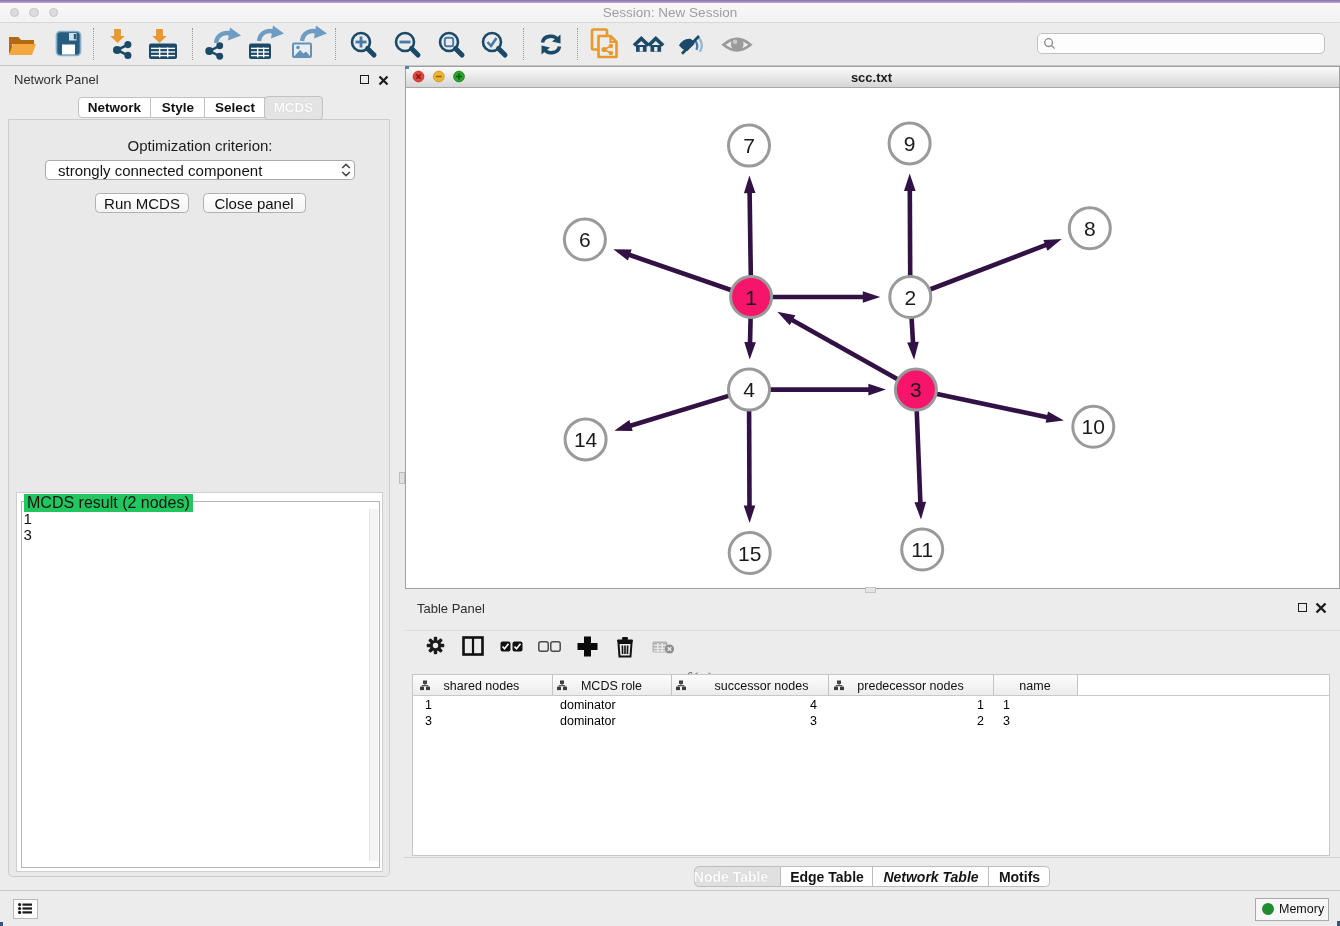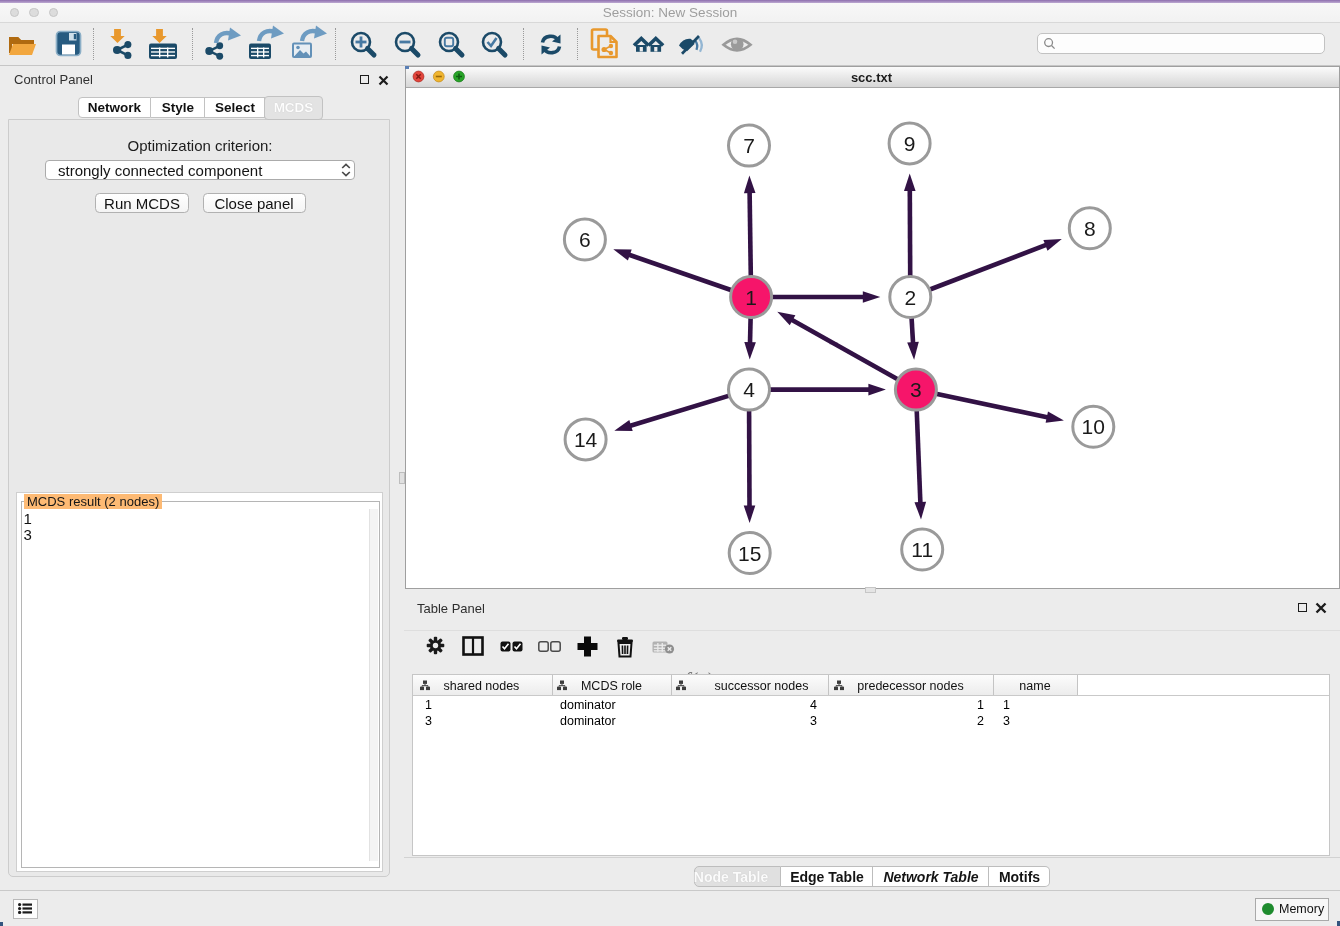--- a/index.html
+++ b/index.html
@@ -138,21 +138,21 @@
     <circle cx="15.2" cy="8.3" r="6.3" fill="#9a9a9a"></circle>
     <circle cx="13" cy="5.8" r="2.3" fill="#c9c9c9"></circle>
   </svg>
 
 <div class="abs" style="left:1037px;top:33px;width:288px;height:21px;background:#fdfdfd;border:1px solid #c2c2c2;border-radius:5px;"></div>
 <svg style="left:1043px;top:37px;" width="14" height="14" viewBox="0 0 14 14">
     <circle cx="5.6" cy="5.6" r="3.9" fill="none" stroke="#8a8a8a" stroke-width="1.3"></circle>
     <line x1="8.5" y1="8.5" x2="11.6" y2="11.6" stroke="#8a8a8a" stroke-width="1.3"></line>
   </svg>
 
-<div class="abs" style="left:14px;top:72px;font-size:13px;color:#303030;">Control Panel</div>
+<div class="abs" style="left:14px;top:72px;font-size:13px;color:#303030;">Network Panel</div>
 <div class="abs" style="left:360px;top:75px;width:9px;height:9px;border:1.5px solid #1c1c1c;"></div>
 <svg style="left:378px;top:75px;" width="11" height="11" viewBox="0 0 11 11">
     <path d="M1.5 1.5 L9.5 9.5 M9.5 1.5 L1.5 9.5" stroke="#1c1c1c" stroke-width="2.2"></path>
   </svg>
 
 <div class="abs" style="left:8px;top:119px;width:382px;height:758px;background:#e9e9e9;border:1px solid #cccccc;border-radius:0 0 5px 5px;"></div>
 
 <div class="abs" style="left:78px;top:97px;width:245px;height:21px;">
  <div class="abs" style="left:186px;top:-1.5px;width:59px;height:24px;background:#e3e3e3;border:1px solid #c2c2c2;border-radius:4px;"></div>
  <div class="abs" style="left:0;top:0;width:73px;height:21px;background:#fff;border:1px solid #c2c2c2;border-radius:4px 0 0 4px;"></div>
@@ -170,21 +170,21 @@
 <svg style="left:340px;top:162.5px;" width="12" height="14" viewBox="0 0 12 14">
     <path d="M2.2 5 L6 1.4 L9.8 5" fill="none" stroke="#4a4a4a" stroke-width="1.7"></path>
     <path d="M2.2 9 L6 12.6 L9.8 9" fill="none" stroke="#4a4a4a" stroke-width="1.7"></path>
   </svg>
 
 <div class="abs" style="left:95px;top:192.5px;width:94px;height:20px;background:linear-gradient(#ffffff,#f4f4f4);border:1px solid #b1b1b1;border-radius:4.5px;text-align:center;font-size:15px;color:#111;padding-top:1.5px;">Run MCDS</div>
 <div class="abs" style="left:202.5px;top:192.5px;width:103px;height:20px;background:linear-gradient(#ffffff,#f4f4f4);border:1px solid #b1b1b1;border-radius:4.5px;text-align:center;font-size:15px;color:#111;padding-top:1.5px;">Close panel</div>
 
 <div class="abs" style="left:16px;top:491.5px;width:367px;height:380px;background:#fff;border:1px solid #cfcfcf;"></div>
 <div class="abs" style="left:20.5px;top:501px;width:359px;height:366.5px;border:1px solid #b5b5b5;"></div>
-<div class="abs" style="left:24px;top:494px;font-size:13px;color:#161616;background:#fdba74;padding:0 3px;">MCDS result (2 nodes)</div>
+<div class="abs" style="left:24px;top:494px;font-size:16px;color:#161616;background:#22c55e;padding:0 3px;">MCDS result (2 nodes)</div>
 <div class="abs" style="left:368.5px;top:508.5px;width:9.5px;height:352px;background:#f4f4f4;border-left:1px solid #e2e2e2;"></div>
 <div class="abs" style="left:23.5px;top:511px;font-size:15px;line-height:16.2px;color:#111;">1<br>3</div>
 
 <div class="abs" style="left:404.5px;top:66px;width:935px;height:523px;border:1px solid #9f9f9f;background:#fff;"></div>
 <div class="abs" style="left:405.5px;top:67px;width:933px;height:21px;background:linear-gradient(#fbfbfb,#d6d6d6);border-bottom:1px solid #a8a8a8;"></div>
 <div class="abs" style="left:404.5px;top:66px;width:4px;height:3px;background:#5a7fb5;"></div>
 
 <svg style="left:412px;top:70px;" width="54" height="13" viewBox="0 0 54 13">
 <circle cx="6.5" cy="6.5" r="5.4" fill="#e3453c" stroke="#ad2f27" stroke-width="0.8"></circle>
 <path d="M4.3 4.3 L8.7 8.7 M8.7 4.3 L4.3 8.7" stroke="#851a13" stroke-width="1.5"></path>

